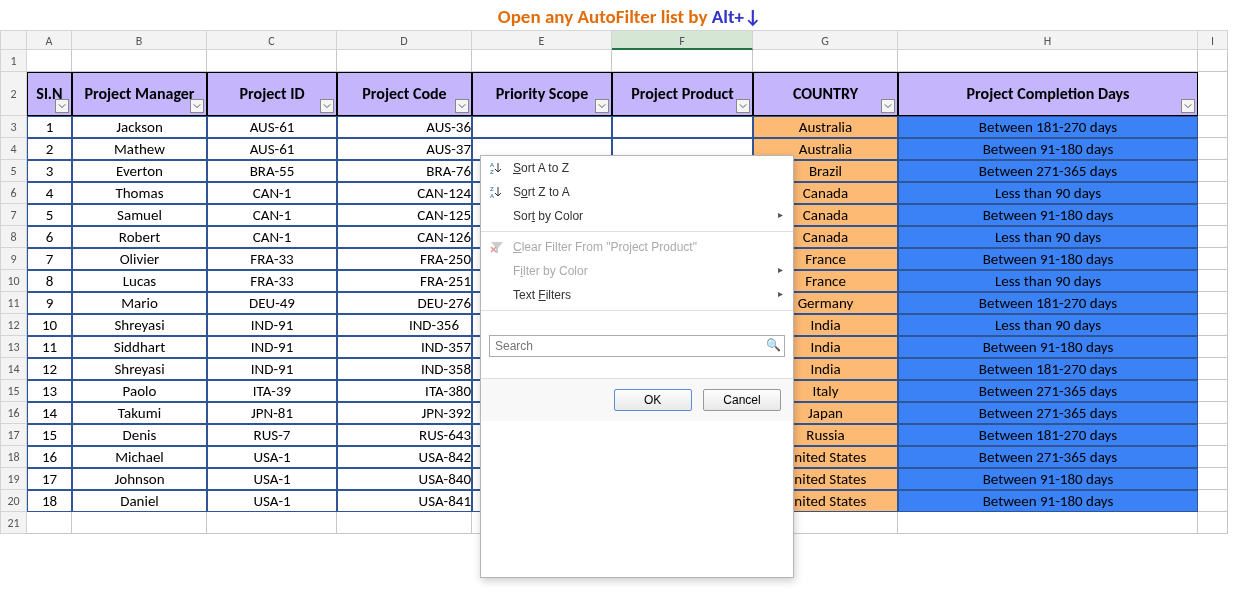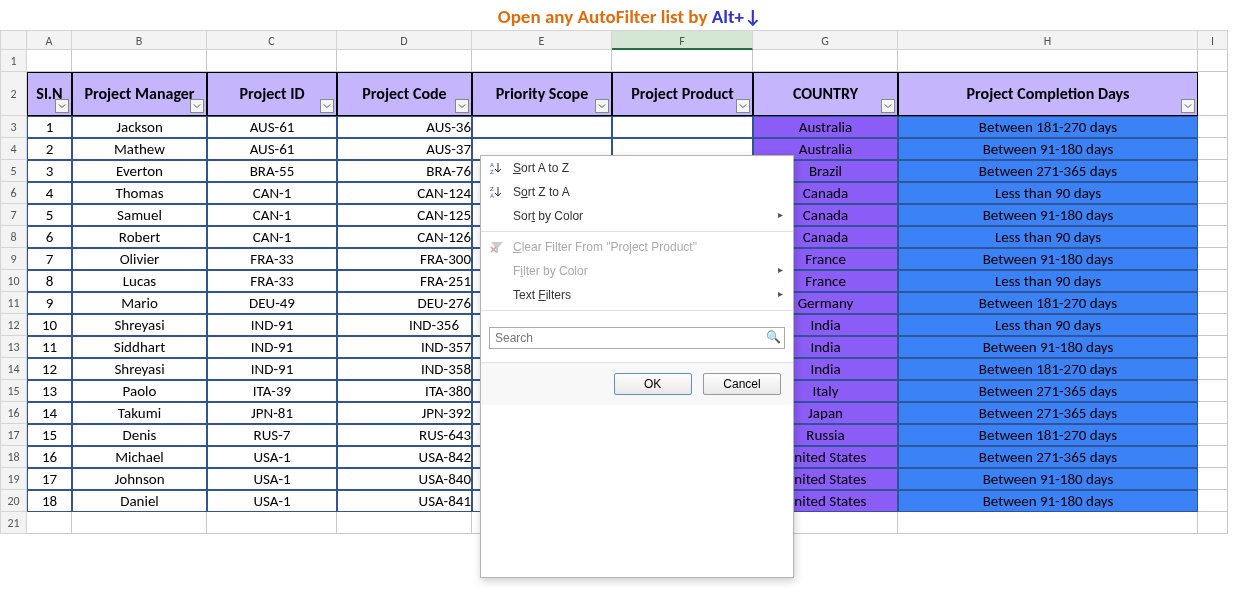--- a/index.html
+++ b/index.html
@@ -31,33 +31,33 @@
 .wH { width: 300px; }
 .wI { width: 30px; }
 
 .hrow { height: 22px; }
 .hrow1 { height: 44px; }
 
 .th-cell { background: #c4b5fd; font-weight: bold; font-size: 16px; border: 1.5px solid #000; border-right: 1px solid #000; border-bottom: 1px solid #000; position: relative; text-align:center; line-height:18px; }
 .th-cell.first { border-left: 1.5px solid #000; }
 
 .data-cell { border: 1px solid #2f5597; }
-.bg-tan { background: #8b5cf6; }
+.bg-tan { background: #fdba74; }
 .bg-mint { background: #3b82f6; }
 
 .filter-btn { position: absolute; right: 2px; bottom: 2px; width: 14px; height: 14px; border: 1px solid #888; background: #f5f5f5; display: flex; align-items: center; justify-content: center; }
 .filter-btn svg { width: 8px; height: 6px; }
 
 .dropdown { position: absolute; top: 155px; left: 480px; width: 314px; height: 423px; background: #fff; border: 1px solid #b5b5b5; box-shadow: 1px 3px 8px rgba(0,0,0,0.2); font-family: "Segoe UI", Arial, sans-serif; font-size: 12px; display: flex; flex-direction: column; }
 .dd-item { padding: 5px 8px 5px 32px; position: relative; color: #333; white-space: nowrap; }
 .dd-item.disabled { color: #aaa; pointer-events: none; }
 .dd-item.hasarrow::after { content: "▸"; position: absolute; right: 10px; color: #555; font-size: 10px; }
 .dd-icon { position: absolute; left: 8px; top: 50%; transform: translateY(-50%); width: 16px; height: 16px; display:flex; align-items:center; justify-content:center; }
 .dd-sep { height: 1px; background: #e0e0e0; margin: 3px 0; }
-.dd-search { margin: 13px 8px; position: relative; }
+.dd-search { margin: 21px 8px; position: relative; }
 .dd-search input { width: 100%; border: 1px solid #ababab; padding: 3px 22px 3px 5px; font-size: 12px; }
 .dd-search .mag { position: absolute; right: 4px; top: 3px; color: #2a6099; font-size: 12px; }
 .dd-tree { flex: 1; margin: 0 8px 6px 8px; border: 1px solid #ababab; padding: 6px 4px; overflow:auto; }
 .dd-tree label { display: block; padding: 1px 0 1px 22px; font-size: 12px; }
 .dd-tree .lvl0 { padding-left: 6px; }
 .dd-tree input[type=checkbox] { margin-right: 4px; vertical-align: middle; accent-color: #2a6099;}
 .dd-buttons { padding: 10px 12px; text-align: right; border-top: 1px solid #e0e0e0; background:#f8f8f8;}
 .dd-buttons button { width: 78px; padding: 3px 0; margin-left: 8px; font-size: 12px; border: 1px solid #999; background: linear-gradient(#fefefe,#e8e8e8); border-radius: 2px; cursor:pointer; }
 .dd-buttons button.primary { border: 1px solid #5a8fd6; }
 
@@ -210,21 +210,21 @@
         <div class="cell data-cell wF"></div>
         <div class="cell data-cell wG bg-tan">Canada</div>
         <div class="cell data-cell wH bg-mint">Less than 90 days</div>
         <div class="cell wI"></div>
       </div>
       <div class="row hrow">
         <div class="row-header">9</div>
         <div class="cell data-cell wA">7</div>
         <div class="cell data-cell wB">Olivier</div>
         <div class="cell data-cell wC">FRA-33</div>
-        <div class="cell data-cell wD" style="justify-content:flex-end;padding-right:0">FRA-300</div>
+        <div class="cell data-cell wD" style="justify-content:flex-end;padding-right:0">FRA-250</div>
         <div class="cell data-cell wE"></div>
         <div class="cell data-cell wF"></div>
         <div class="cell data-cell wG bg-tan">France</div>
         <div class="cell data-cell wH bg-mint">Between 91-180 days</div>
         <div class="cell wI"></div>
       </div>
       <div class="row hrow">
         <div class="row-header">10</div>
         <div class="cell data-cell wA">8</div>
         <div class="cell data-cell wB">Lucas</div>

